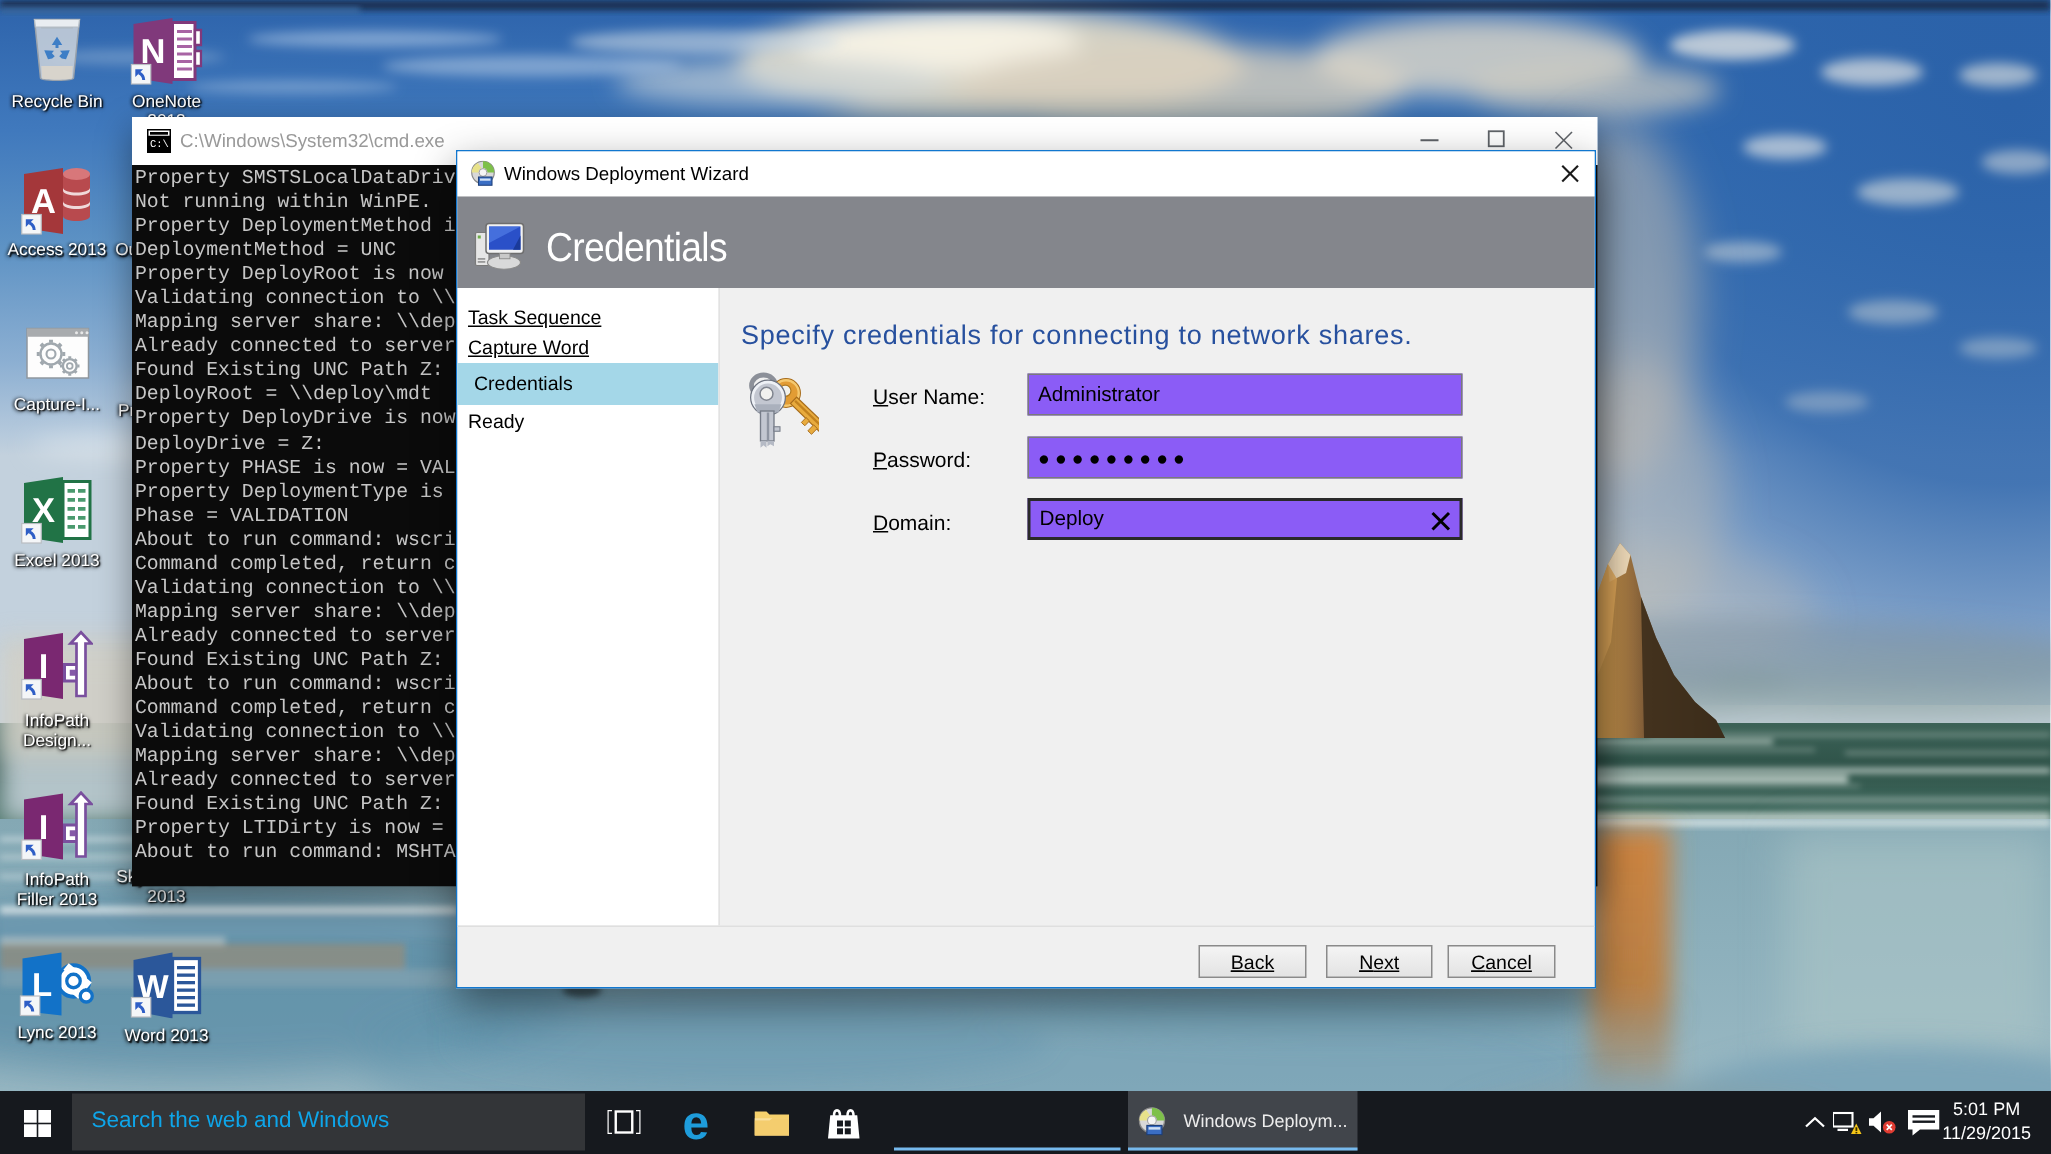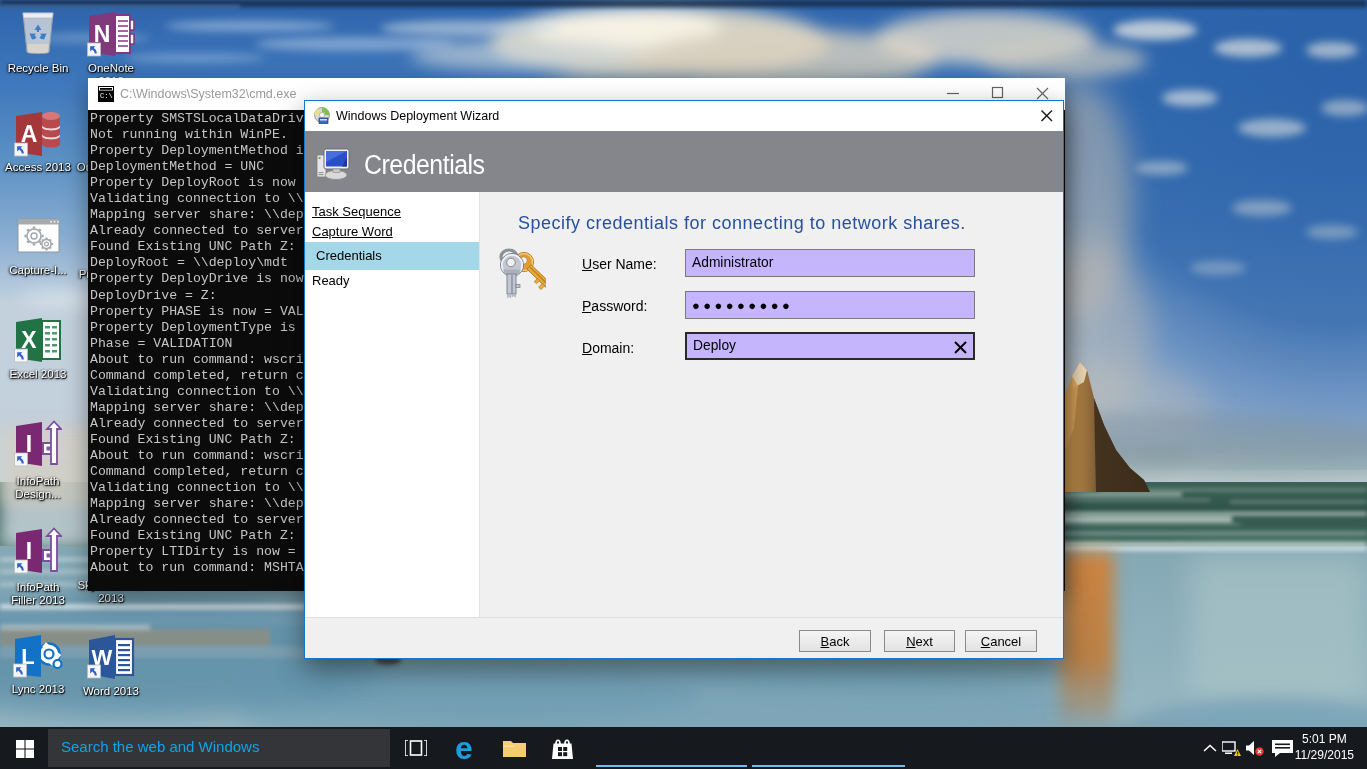--- a/index.html
+++ b/index.html
@@ -21,25 +21,25 @@
 #wiztitle { position:absolute; left:0; top:0; width:758px; height:30px; background:#fff;padding-left:20px; }
 #wiztitle .ttext { position:absolute; left:31px; top:8px; font-size:12.5px; color:#000; }
 #wizbanner { position:absolute; left:0; top:30px; width:758px; height:61px; background:#84868c; }
 #wizbanner .btext { position:absolute; left:59px; top:19px; font-size:27px; color:#fff; letter-spacing:-0.5px; transform:scaleX(0.92); transform-origin:left; }
 #wizsidebar { position:absolute; left:0; top:91px; width:174px; height:425px; background:#fff;text-decoration:underline; }
 #wizcontent { position:absolute; left:174px; top:91px; width:584px; height:425px; background:#f0f0f0; border-left:1px solid #e2e2e2; }
 #wizfooter { position:absolute; left:0; top:516px; width:758px; height:41px; background:#f0f0f0; border-top:1px solid #dfdfdf; }
 .navitem { position:absolute; left:7px; font-size:13px; color:#000; }
 .navlink { text-decoration:underline; }
 #navsel { position:absolute; left:0; top:50px; width:174px; height:28px; background:#a4d7e8; }
-.wizhead { position:absolute; left:189px; top:112px; font-size:18px; letter-spacing:0.5px; color:#27509e;margin-left:24px; }
+.wizhead { position:absolute; left:189px; top:112px; font-size:18px; letter-spacing:0.5px; color:#27509e; }
 .flabel { position:absolute; left:277px; font-size:14px; color:#000; }
-.finput { position:absolute; left:380px; width:290px; height:28px; background:#c4b5fd; border:1px solid #7a7a7a; font-size:13.8px; padding:5px 6px 0 6px; color:#000; }
+.finput { position:absolute; left:380px; width:290px; height:28px; background:#8b5cf6; border:1px solid #7a7a7a; font-size:13.8px; padding:5px 6px 0 6px; color:#000; }
 .u { text-decoration:underline; }
-.wbtn { position:absolute; top:529px; height:22px; background:linear-gradient(#f4f4f4,#e3e3e3); border:1px solid #8a8a8a; font-size:13px; text-align:center; padding-top:3px; color:#000; }
+.wbtn { position:absolute; top:529px; height:22px; background:linear-gradient(#f4f4f4,#e3e3e3); border:1px solid #8a8a8a; font-size:13px; text-align:center; padding-top:3px; color:#000;text-decoration:underline; }
 
 #taskbar { position:absolute; left:0; top:727px; width:1367px; height:42px; background:#16191e; }
 #searchbox { position:absolute; left:48px; top:2px; width:342px; height:38px; background:#333538; }
 #searchbox span { position:absolute; left:13px; top:9px; font-size:15px; color:#0ea5e9; }
 .tbtn { position:absolute; top:0px; height:40px; }
 .tbtn .blabel { position:absolute; top:13px; font-size:12px; color:#ececec; white-space:nowrap; }
 .underl { position:absolute; top:38px; height:2px; background:#76b9ed; }
 #clock { position:absolute; right:13px; top:5px; text-align:center; color:#fff; font-size:12px; line-height:15.5px; }
 </style>
 </head>
@@ -565,20 +565,31 @@
       <path d="M2.5,7.5 L20.5,7.5 L22,23 L1,23 Z" fill="#fff"></path>
       <g fill="#16191e">
           <rect x="7" y="11" width="4" height="4"></rect>
           <rect x="12.2" y="11" width="4" height="4"></rect>
           <rect x="7" y="16.2" width="4" height="4"></rect>
           <rect x="12.2" y="16.2" width="4" height="4"></rect>
         </g>
     </svg>
 
 
+    <div class="tbtn" style="left:752px;width:153px;background:#41454b">
+      <svg class="abs" style="left:7px;top:11px" width="19" height="19" viewBox="0 0 17 17">
+        <circle cx="8" cy="8" r="7.5" fill="#d8d8d8" stroke="#8a8a8a" stroke-width="0.8"></circle>
+        <path d="M8,0.5 A7.5,7.5 0 0 1 15.5,8 L11,8 A3,3 0 0 0 8,5 Z" fill="#7ec04a"></path>
+        <path d="M0.5,8 A7.5,7.5 0 0 1 4.5,1.6 L7,5.2 A3,3 0 0 0 5,8 Z" fill="#e8e28a"></path>
+        <circle cx="8" cy="8" r="2.6" fill="#f5f5f5" stroke="#999" stroke-width="0.6"></circle>
+        <rect x="5" y="11" width="9" height="5.5" fill="#3a6ec4" stroke="#1d3f7a" stroke-width="0.7"></rect>
+        <rect x="6" y="12" width="7" height="1.5" fill="#cfe0f5"></rect>
+      </svg>
+      <div class="blabel" style="left:37px">Windows Deploym...</div>
+    </div>
     <div class="underl" style="left:596px;width:151px"></div>
     <div class="underl" style="left:752px;width:153px"></div>
 
     <svg class="abs" style="left:1203px;top:17px" width="14" height="9">
         <path d="M1,7 L7,1.5 L13,7" fill="none" stroke="#fff" stroke-width="1.5"></path>
       </svg>
     <svg class="abs" style="left:1222px;top:13px" width="20" height="17" viewBox="0 0 20 17">
       <rect x="0" y="2" width="13" height="9" fill="none" stroke="#fff" stroke-width="1.4"></rect>
       <rect x="3" y="12.5" width="7" height="1.5" fill="#fff"></rect>
       <path d="M12,16 L15.5,9 L19,16 Z" fill="#f5c518"></path>

